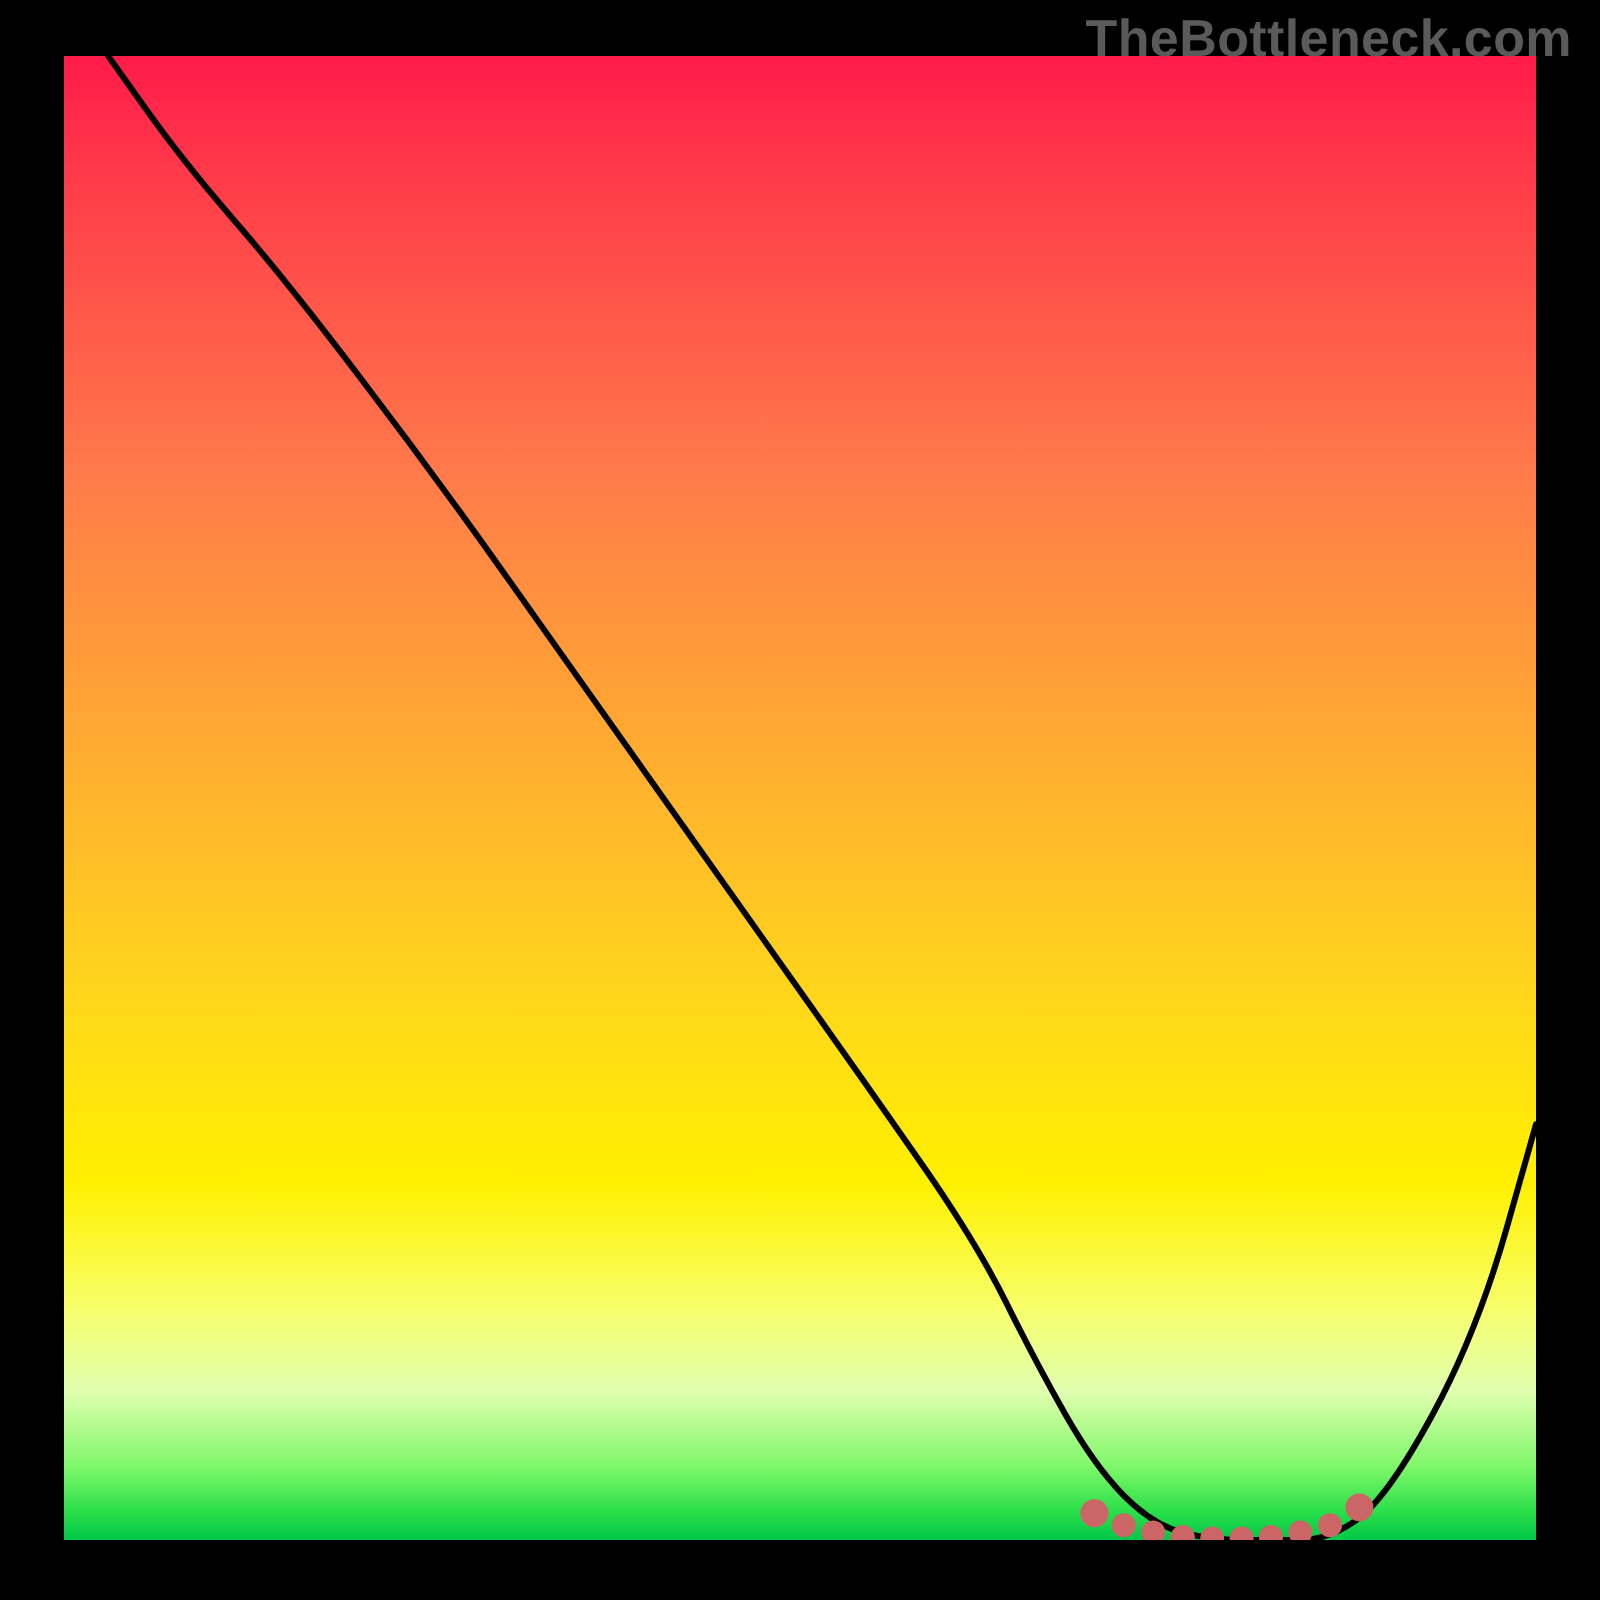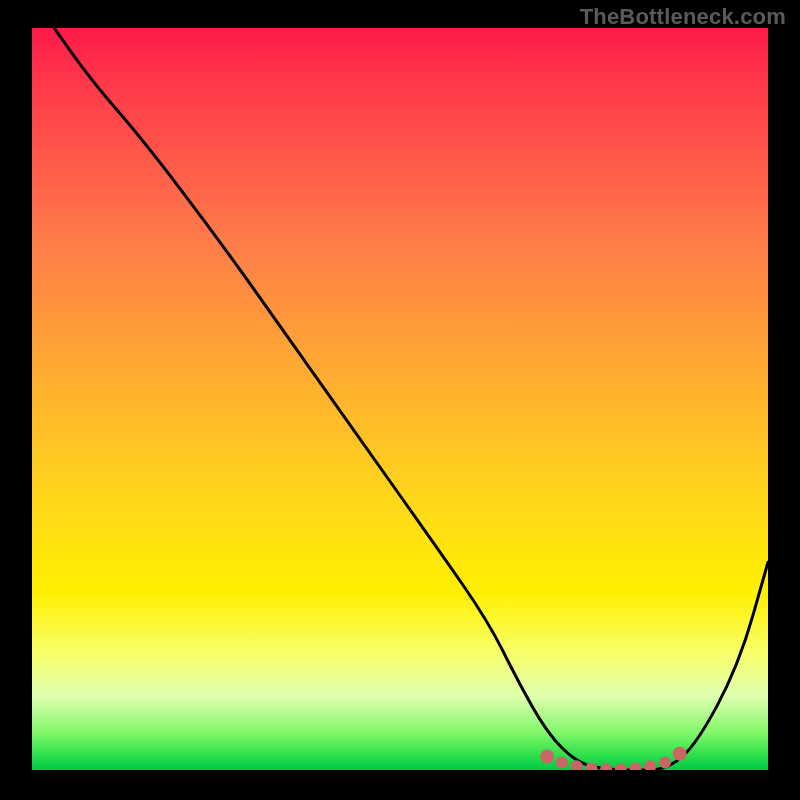--- a/index.html
+++ b/index.html
@@ -45,21 +45,21 @@
     left: 0;
     top: 0;
     width: 736px;
     height: 742px;
   }
   .watermark {
     position: absolute;
     top: 4px;
     right: 14px;
     font-family: Arial, Helvetica, sans-serif;
-    font-size: 22px;
+    font-size: 26px;
     font-weight: 600;
     color: #5a5a5a;
     letter-spacing: 0.2px;
   }
 </style>
 </head>
 <body>
 
 <div class="frame">
   <div class="plot">

